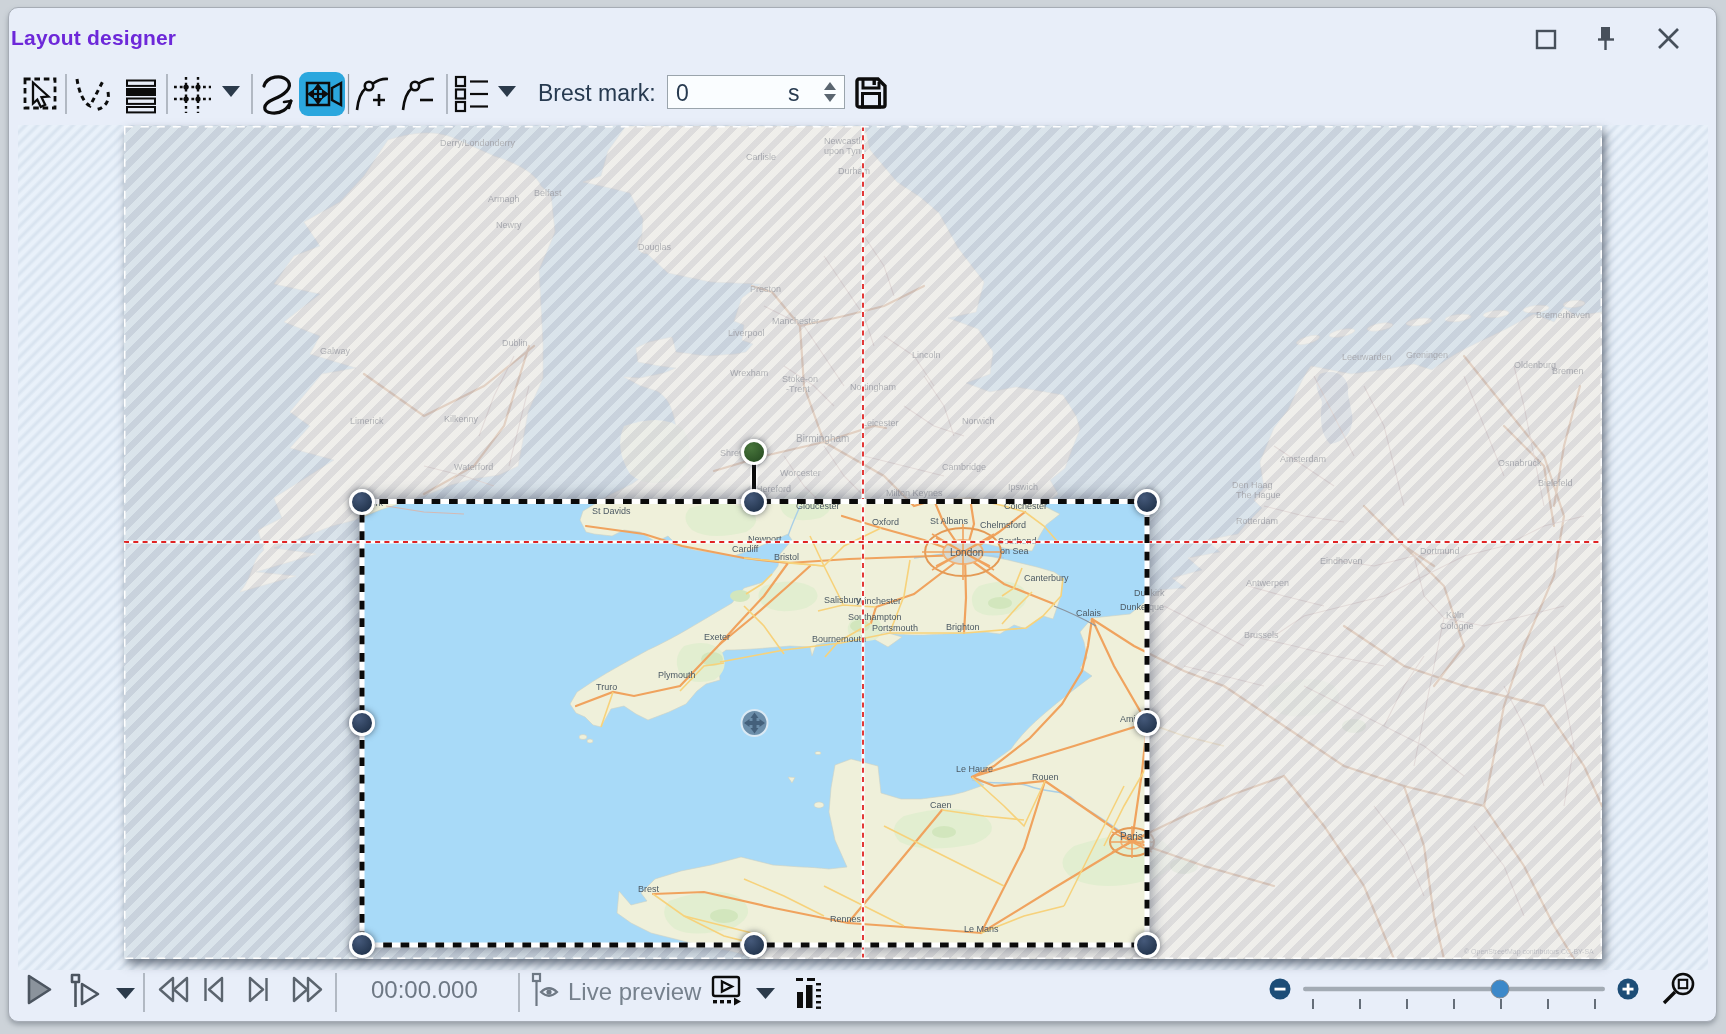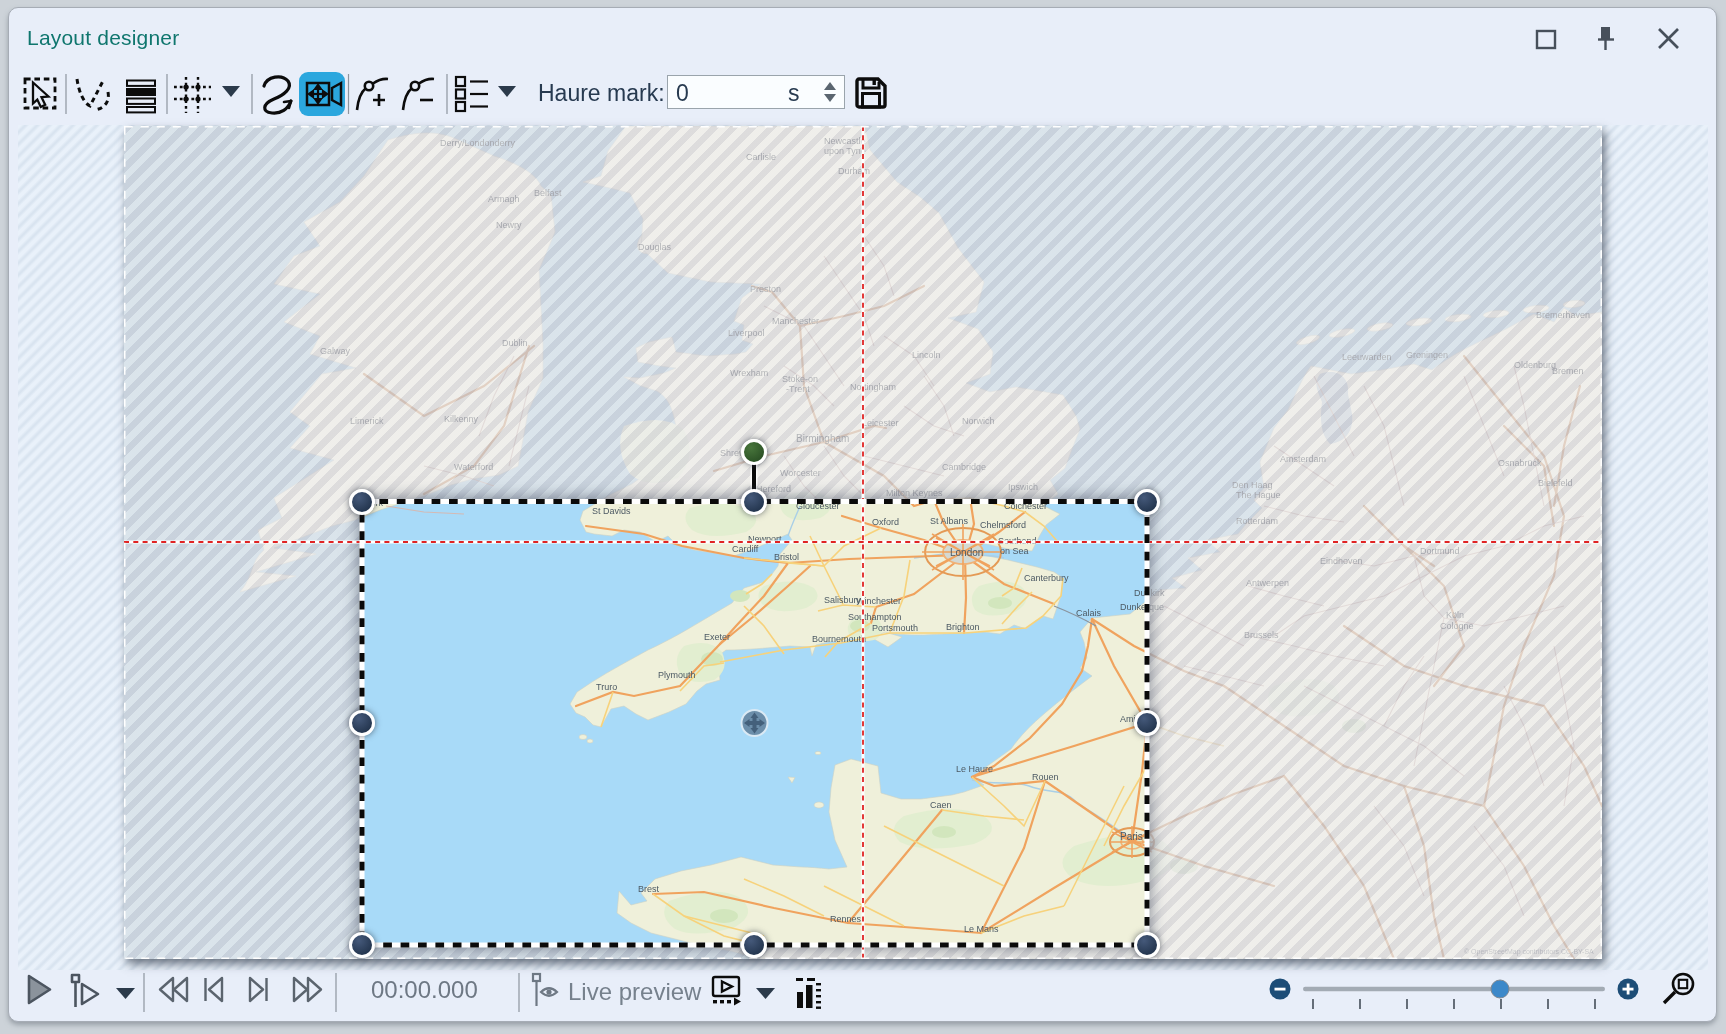--- a/index.html
+++ b/index.html
@@ -1,17 +1,17 @@
 <!DOCTYPE html>
 <html><head><meta charset="utf-8">
 <style>
 html,body{margin:0;padding:0}
 body{width:1726px;height:1034px;background:#cdd3d9;font-family:"Liberation Sans",sans-serif;overflow:hidden;position:relative}
 .win{position:absolute;left:8px;top:7px;width:1707px;height:1013px;background:#e8eef9;border:1px solid #a6acb5;border-radius:10px;box-shadow:0 3px 5px rgba(110,118,128,.55)}
-.title{position:absolute;left:27px;top:26px;font-size:21px;font-weight:normal;color:#0f766e;letter-spacing:0.2px}
+.title{position:absolute;left:11px;top:26px;font-size:21px;font-weight:bold;color:#6d28d9;letter-spacing:0.2px}
 .canvas{position:absolute;left:18px;top:125px;width:1690px;height:845px;background:repeating-linear-gradient(135deg,#e9f1fa 0px,#e9f1fa 2.5px,#d9e4f0 5px,#d9e4f0 6px,#e9f1fa 8.4px)}
 .map{position:absolute;left:106px;top:1px;width:1478px;height:833px;background:#fff;box-shadow:3px 5px 9px rgba(52,62,78,.7)}
 .faded{position:absolute;left:0;top:0;width:1478px;height:833px;filter:grayscale(.5) brightness(.96) opacity(.78)}
 .hatch{position:absolute;left:0;top:0;width:1478px;height:833px;background:repeating-linear-gradient(135deg,rgba(205,203,213,.46) 0px,rgba(205,203,213,.46) 6.7px,rgba(245,243,245,.44) 6.7px,rgba(245,243,245,.44) 13.4px)}
 .selshadow{position:absolute;left:238px;top:375px;width:785px;height:444px;box-shadow:0 0 15px 3px rgba(55,65,85,.6)}
 .selwin{position:absolute;left:238px;top:375px;width:785px;height:444px;overflow:hidden}
 .selwin svg{position:absolute;left:-238px;top:-375px}
 .overlay{position:absolute;left:0;top:0;width:1478px;height:833px}
 .handle{position:absolute;width:20px;height:20px;border-radius:50%;border:3px solid #fff;background:radial-gradient(circle at 35% 28%,#45597a,#24364f 75%);box-shadow:0 0 6px rgba(40,48,60,.65)}
 .ghandle{position:absolute;width:20px;height:20px;border-radius:50%;border:3px solid #fff;background:radial-gradient(circle at 35% 28%,#48763c,#2c5226 75%);box-shadow:0 0 6px rgba(40,48,60,.65)}
@@ -109,21 +109,21 @@
  <g stroke="#0c0c0c" fill="none" stroke-width="2.2">
   <rect x="434" y="5" width="9" height="9"></rect>
   <rect x="434" y="17.5" width="9" height="9"></rect>
   <rect x="434" y="30" width="9" height="9"></rect>
   <line x1="448" y1="9.5" x2="466" y2="9.5"></line>
   <line x1="448" y1="22" x2="466" y2="22"></line>
   <line x1="448" y1="34.5" x2="466" y2="34.5"></line>
  </g>
  <path d="M476,14 l18,0 l-9,11 z" fill="#2b3a4b"></path>
 </svg>
-<div style="position:absolute;left:538px;top:80px;font-size:23px;color:#273a50">Haure mark:</div>
+<div style="position:absolute;left:538px;top:80px;font-size:23px;color:#273a50">Brest mark:</div>
 <div style="position:absolute;left:667px;top:75px;width:176px;height:32px;background:#fafdff;border:1px solid #9aa4ac">
   <div style="position:absolute;left:8px;top:4px;font-size:23px;color:#273a50">0</div>
   <div style="position:absolute;left:120px;top:4px;font-size:23px;color:#273a50">s</div>
   <svg style="position:absolute;right:6px;top:5px" width="16" height="22" viewBox="0 0 16 22">
     <path d="M8,1 l6,8 h-12 z" fill="#5a6570"></path>
     <path d="M8,21 l6,-8 h-12 z" fill="#5a6570"></path>
   </svg>
 </div>
 <svg style="position:absolute;left:854px;top:76px" width="34" height="34" viewBox="0 0 34 34">
  <path d="M3,5 a2,2 0 0 1 2,-2 L24,3 L31,10 L31,29 a2,2 0 0 1 -2,2 L5,31 a2,2 0 0 1 -2,-2 Z" fill="none" stroke="#0c0c0c" stroke-width="3.4"></path>

